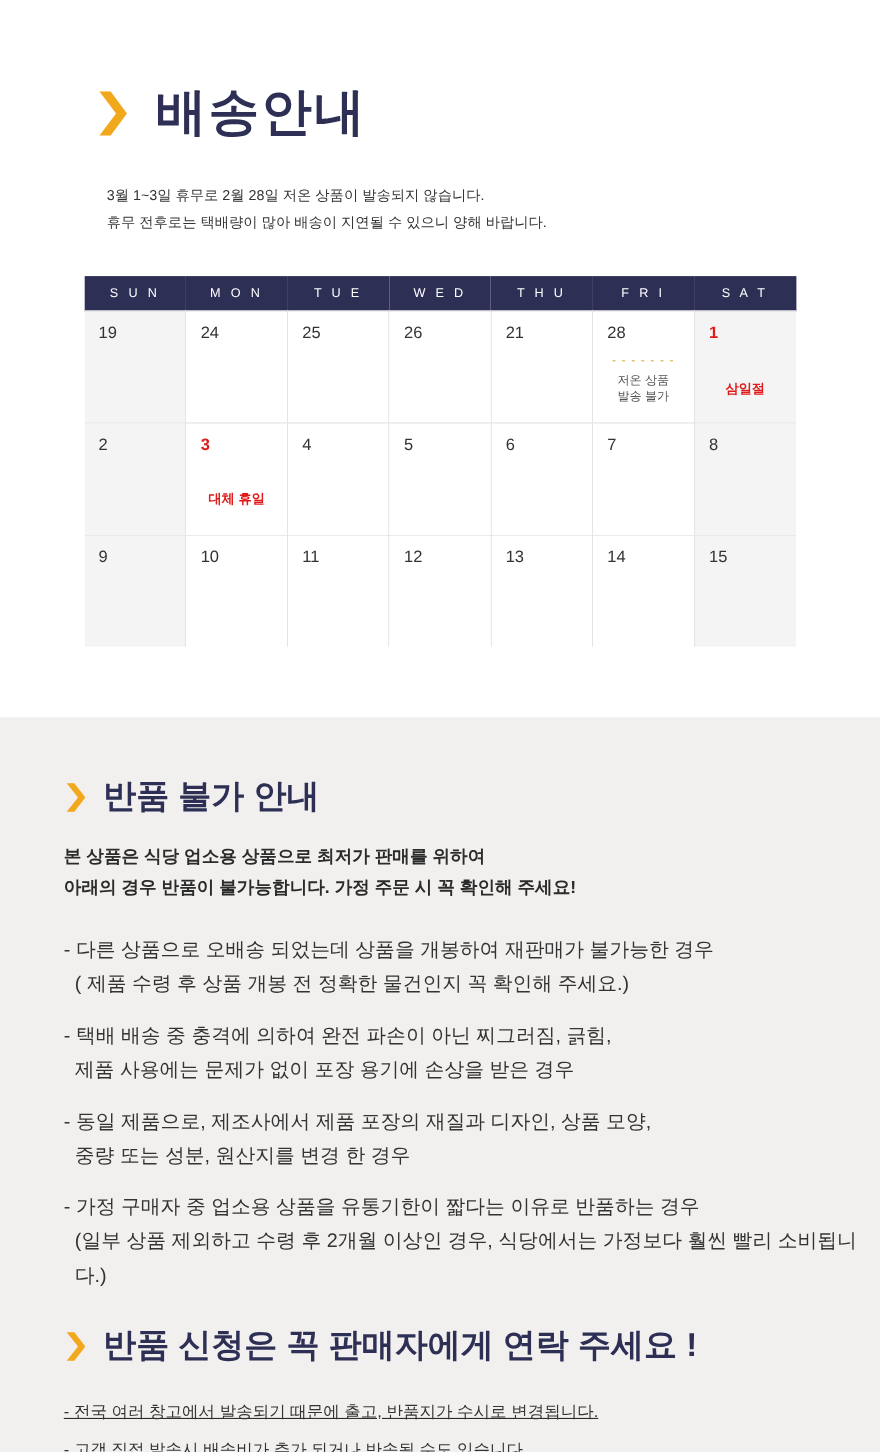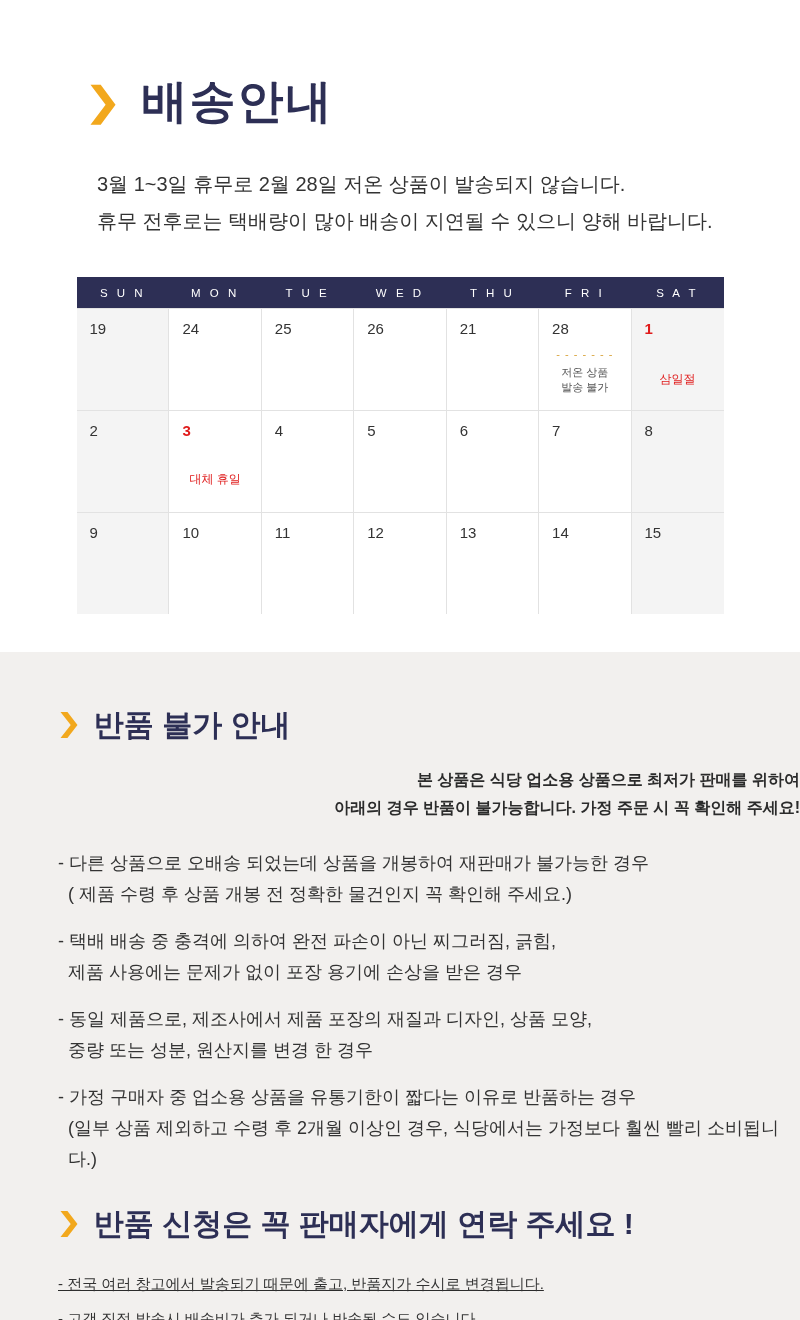--- a/index.html
+++ b/index.html
@@ -51,21 +51,21 @@
   .title-main {
     font-size: 46px;
     font-weight: bold;
     letter-spacing: 2px;
     color: #2d2f55;
     line-height: 1;
   }
   .shipping-notes {
     margin-top: 42px;
     padding-left: 97px;
-    font-size: 20px;
+    font-size: 13px;
     line-height: 1.85;
     color: #333333;
   }
 
   
   .calendar {
     margin: 37px auto 0 auto;
     width: 647px;
     border-collapse: collapse;
     table-layout: fixed;
@@ -117,21 +117,21 @@
     top: 38px;
   }
   .cell-note.note-28 .dash {
     display: block;
     color: #d8a33a;
     letter-spacing: 1px;
     margin-bottom: 3px;
   }
   .cell-note.red-note {
     color: #e01b1b;
-    font-weight: normal;
+    font-weight: bold;
     top: 62px;
     font-size: 12px;
   }
   .cell-note.red-note.mid {
     top: 60px;
   }
 
   
   .section-return {
     position: relative;
@@ -152,21 +152,20 @@
     padding-left: 0;
     padding-top: 0;
     align-items: center;
   }
   .lead {
     margin-top: 26px;
     font-size: 16px;
     font-weight: bold;
     line-height: 1.75;
     color: #2b2b2b;
-    text-align: right;
   }
   .bullet-group {
     margin-top: 26px;
   }
   .bullet {
     font-size: 18px;
     line-height: 1.72;
     color: #333333;
     margin-bottom: 16px;
   }

